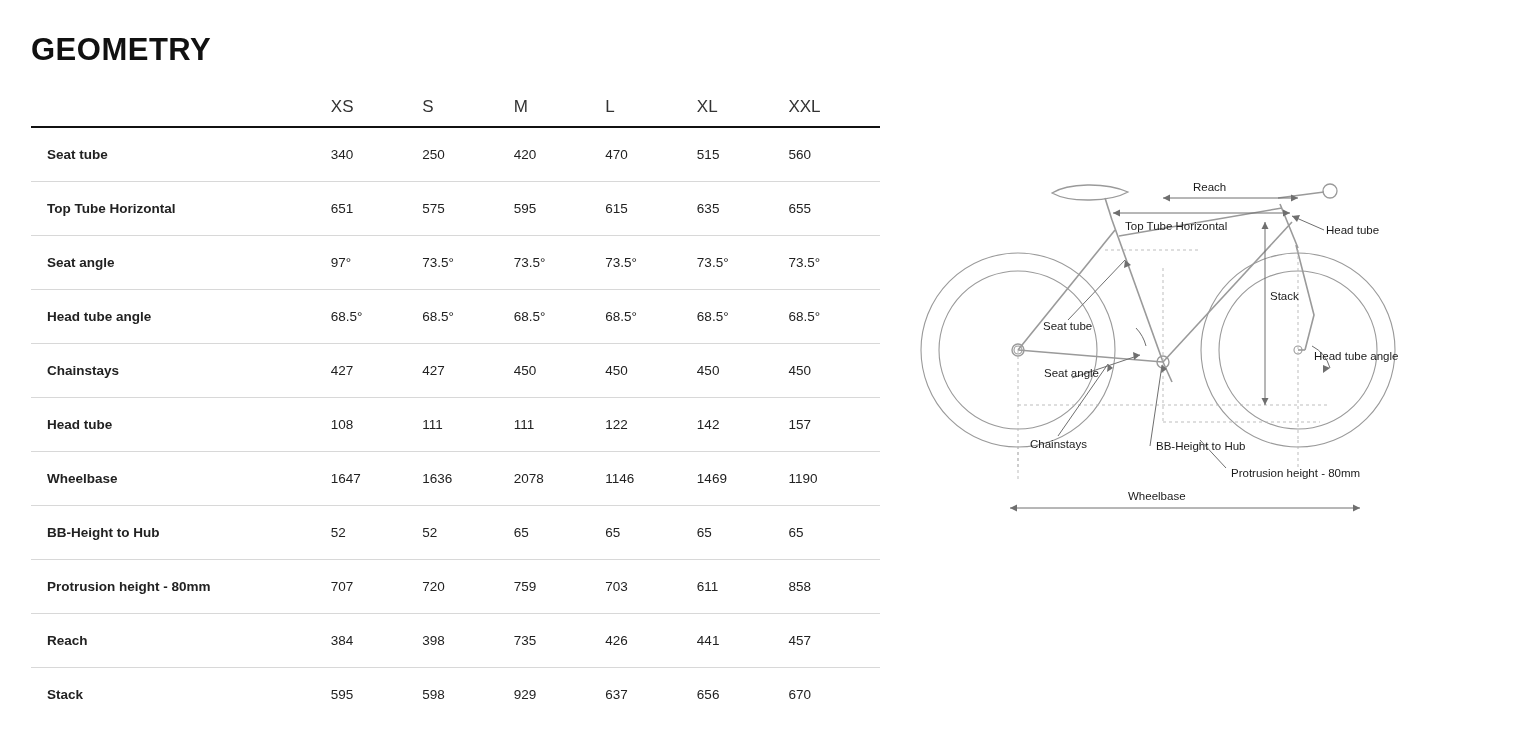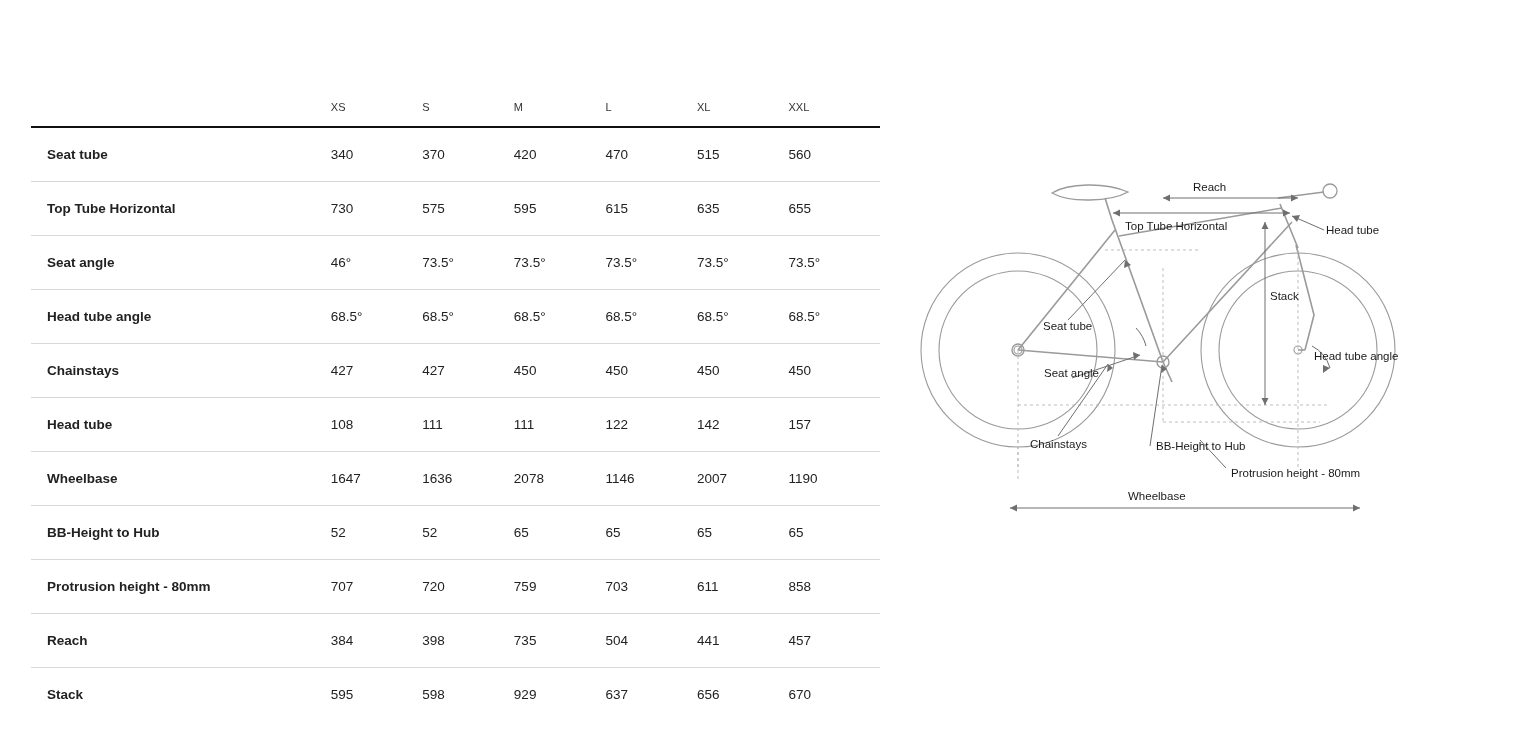--- a/index.html
+++ b/index.html
@@ -44,21 +44,21 @@
     width: 849px;
     font-size: 13.5px;
   }
   table.geo th, table.geo td {
     text-align: left;
     padding: 0;
   }
   table.geo thead th {
     font-weight: normal;
     color: #333333;
-    font-size: 11px;
+    font-size: 17px;
     height: 38px;
     vertical-align: middle;
     border-bottom: 2px solid #111111;
   }
   table.geo tbody td {
     height: 53px;
     vertical-align: middle;
     border-bottom: 1px solid #d8d8d8;
     color: #222222;
   }
@@ -89,56 +89,57 @@
     font-family: "Liberation Sans", sans-serif;
     font-size: 11.5px;
     fill: #1a1a1a;
   }
 </style>
 </head>
 <body>
 
 <div class="page">
 
+  <div class="title">GEOMETRY</div>
 
   <div class="geo-table-wrap">
     <table class="geo">
       <thead>
         <tr>
           <th class="rowlabel col-label"></th>
           <th class="col-size">XS</th>
           <th class="col-size">S</th>
           <th class="col-size">M</th>
           <th class="col-size">L</th>
           <th class="col-size">XL</th>
           <th class="col-size">XXL</th>
         </tr>
       </thead>
       <tbody>
         <tr>
           <td class="rowlabel">Seat tube</td>
           <td class="val">340</td>
-          <td class="val">370</td>
+          <td class="val">250</td>
           <td class="val">420</td>
           <td class="val">470</td>
           <td class="val">515</td>
           <td class="val">560</td>
         </tr>
         <tr>
           <td class="rowlabel">Top Tube Horizontal</td>
-          <td class="val">730</td>
+          <td class="val">651</td>
           <td class="val">575</td>
           <td class="val">595</td>
           <td class="val">615</td>
           <td class="val">635</td>
           <td class="val">655</td>
         </tr>
         <tr>
           <td class="rowlabel">Seat angle</td>
-          <td class="val">46°</td>
+          <td class="val">97°</td>
           <td class="val">73.5°</td>
           <td class="val">73.5°</td>
           <td class="val">73.5°</td>
           <td class="val">73.5°</td>
           <td class="val">73.5°</td>
         </tr>
         <tr>
           <td class="rowlabel">Head tube angle</td>
           <td class="val">68.5°</td>
           <td class="val">68.5°</td>
@@ -164,21 +165,21 @@
           <td class="val">122</td>
           <td class="val">142</td>
           <td class="val">157</td>
         </tr>
         <tr>
           <td class="rowlabel">Wheelbase</td>
           <td class="val">1647</td>
           <td class="val">1636</td>
           <td class="val">2078</td>
           <td class="val">1146</td>
-          <td class="val">2007</td>
+          <td class="val">1469</td>
           <td class="val">1190</td>
         </tr>
         <tr>
           <td class="rowlabel">BB-Height to Hub</td>
           <td class="val">52</td>
           <td class="val">52</td>
           <td class="val">65</td>
           <td class="val">65</td>
           <td class="val">65</td>
           <td class="val">65</td>
@@ -190,21 +191,21 @@
           <td class="val">759</td>
           <td class="val">703</td>
           <td class="val">611</td>
           <td class="val">858</td>
         </tr>
         <tr>
           <td class="rowlabel">Reach</td>
           <td class="val">384</td>
           <td class="val">398</td>
           <td class="val">735</td>
-          <td class="val">504</td>
+          <td class="val">426</td>
           <td class="val">441</td>
           <td class="val">457</td>
         </tr>
         <tr>
           <td class="rowlabel">Stack</td>
           <td class="val">595</td>
           <td class="val">598</td>
           <td class="val">929</td>
           <td class="val">637</td>
           <td class="val">656</td>

